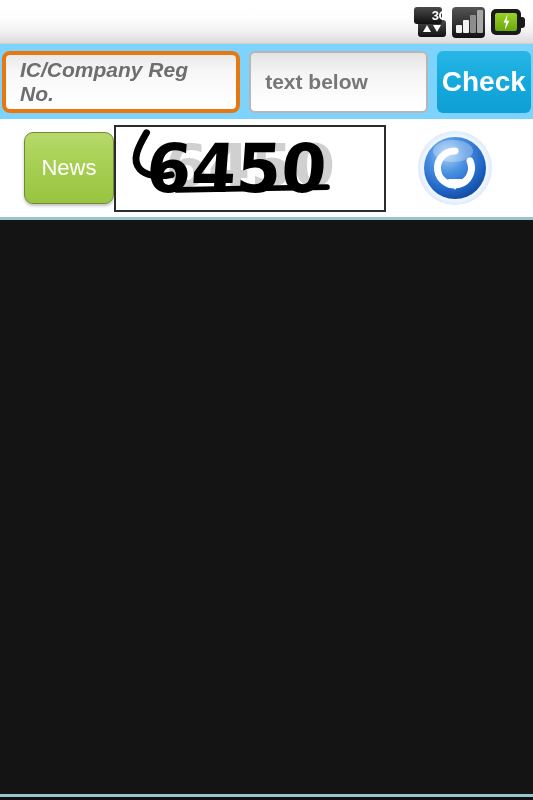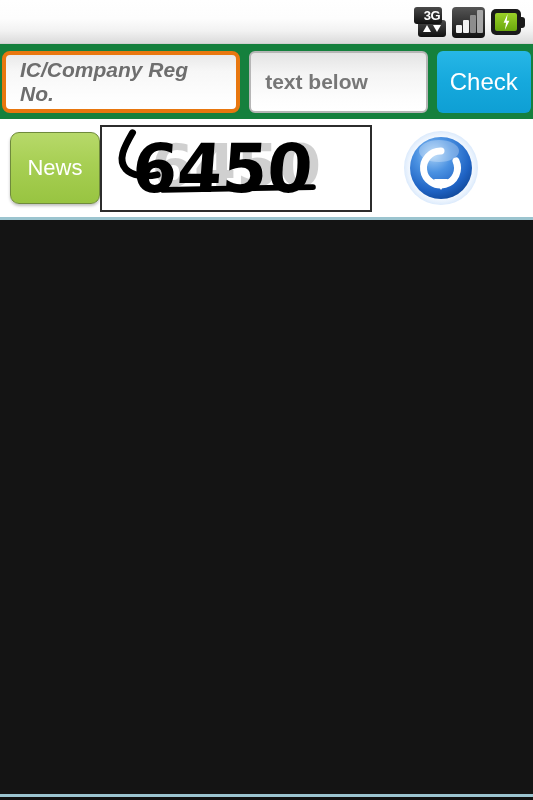--- a/index.html
+++ b/index.html
@@ -50,21 +50,21 @@
     border-radius: 3px;
   }
   .icon-3g .top {
     left: 0; top: 1px; width: 28px; height: 17px;
   }
   .icon-3g .bot {
     left: 4px; top: 14px; width: 28px; height: 17px;
   }
   .icon-3g .lbl {
     position: absolute;
-    left: 4px; top: 1px; width: 28px; height: 17px;
+    left: 12px; top: 1px; width: 28px; height: 17px;
     color: #ffffff;
     font-size: 13px;
     font-weight: bold;
     line-height: 17px;
     text-align: center;
     letter-spacing: -0.5px;
     font-family: "Liberation Sans", sans-serif;
   }
   .icon-3g .arrows {
     position: absolute;
@@ -148,21 +148,21 @@
     font-weight: bold;
     letter-spacing: -0.3px;
     margin-left: 9px;
     font-family: "Liberation Sans", sans-serif;
   }
 
   
   .input-row {
     position: relative;
     height: 75px;
-    background: #15803d;
+    background: #7dd3fc;
     display: flex;
     align-items: center;
     box-sizing: border-box;
     padding: 0 2px;
   }
   .field {
     position: relative;
     height: 62px;
     box-sizing: border-box;
     display: flex;
@@ -191,42 +191,43 @@
     text-align: right;
   }
   .check-btn {
     width: 100px;
     height: 62px;
     margin-left: 9px;
     border: none;
     border-radius: 6px;
     background: linear-gradient(to bottom, #27b7e6 0%, #16a9dd 48%, #0e9fd4 100%);
     color: #ffffff;
-    font-size: 24px;
+    font-size: 28px;
     font-family: "Liberation Sans", sans-serif;
     display: flex;
     align-items: center;
     justify-content: center;
     cursor: pointer;
+    font-weight: bold;
   }
 
   
   .captcha-row {
     position: relative;
     height: 101px;
     background: #ffffff;
     display: flex;
     align-items: center;
     border-bottom: 3px solid #9bc4cf;
     box-sizing: border-box;
   }
   .news-btn {
     width: 88px;
     height: 70px;
-    margin-left: 10px;
+    margin-left: 24px;
     border-radius: 9px;
     border: 1px solid #6f8a3c;
     background: linear-gradient(to bottom, #b7d96a 0%, #a7cf53 45%, #98c441 100%);
     color: #ffffff;
     font-size: 22px;
     display: flex;
     align-items: center;
     justify-content: center;
     box-shadow: 0 2px 3px rgba(0,0,0,0.25);
     cursor: pointer;

